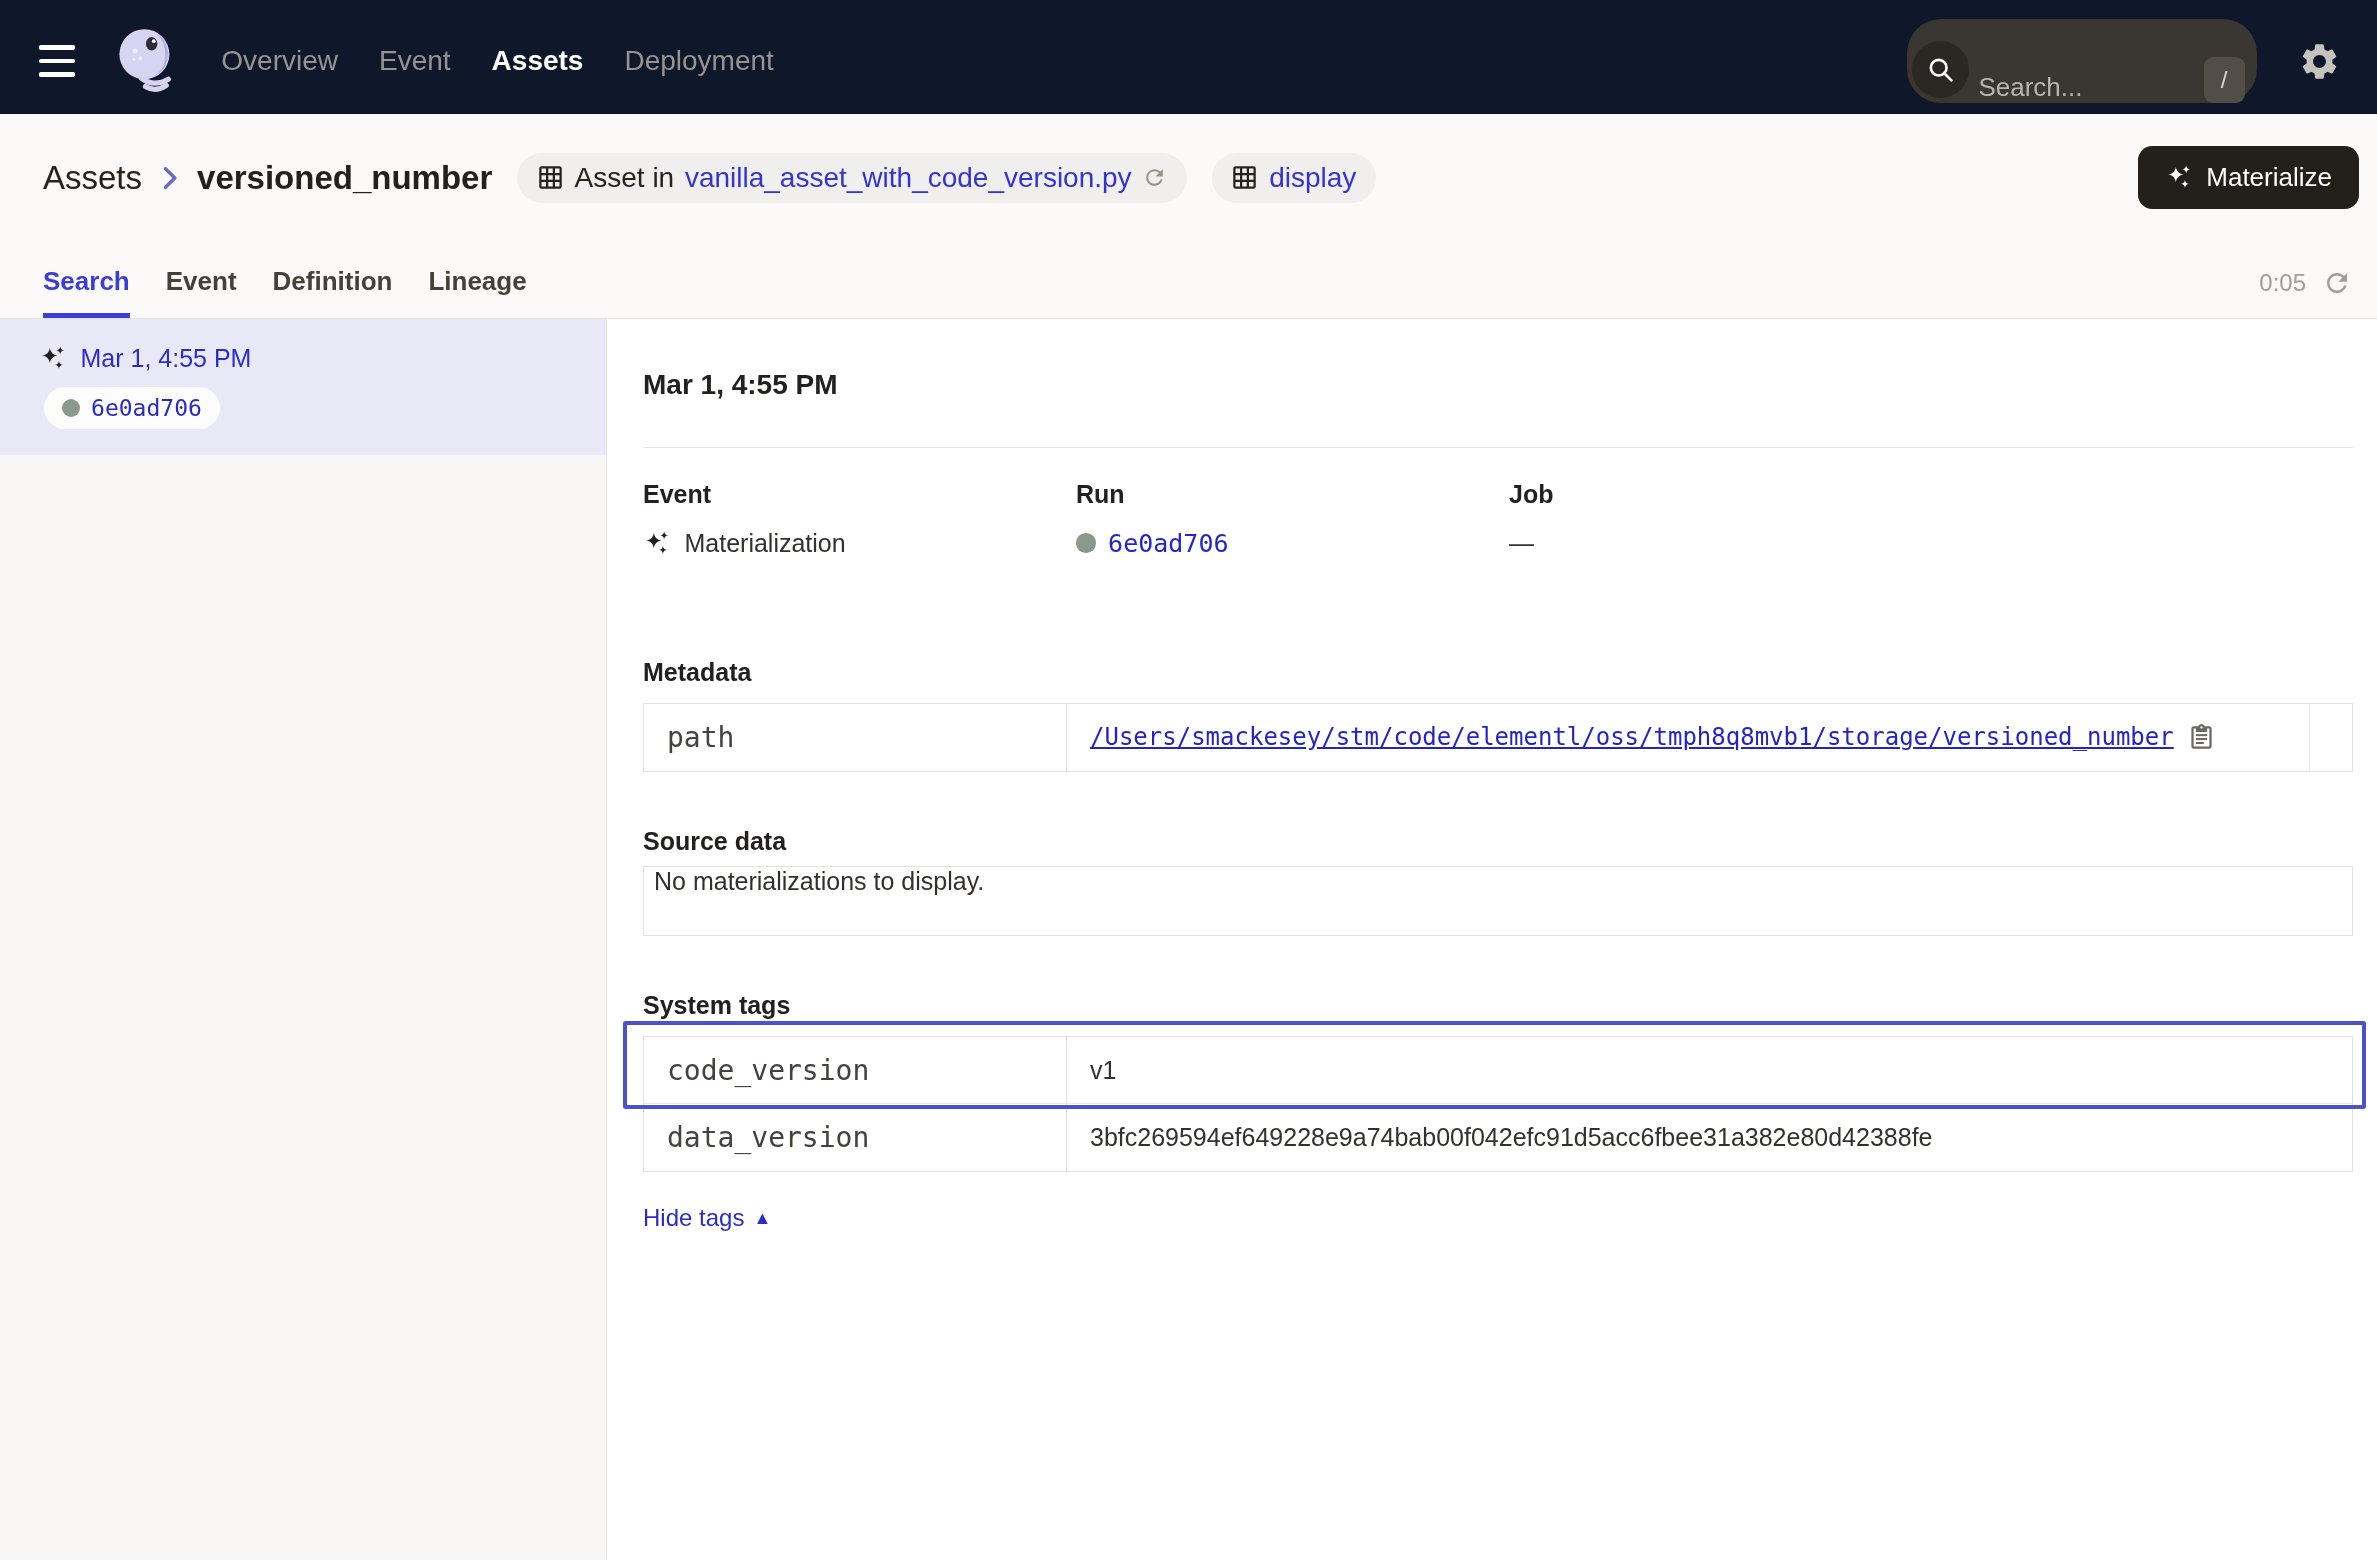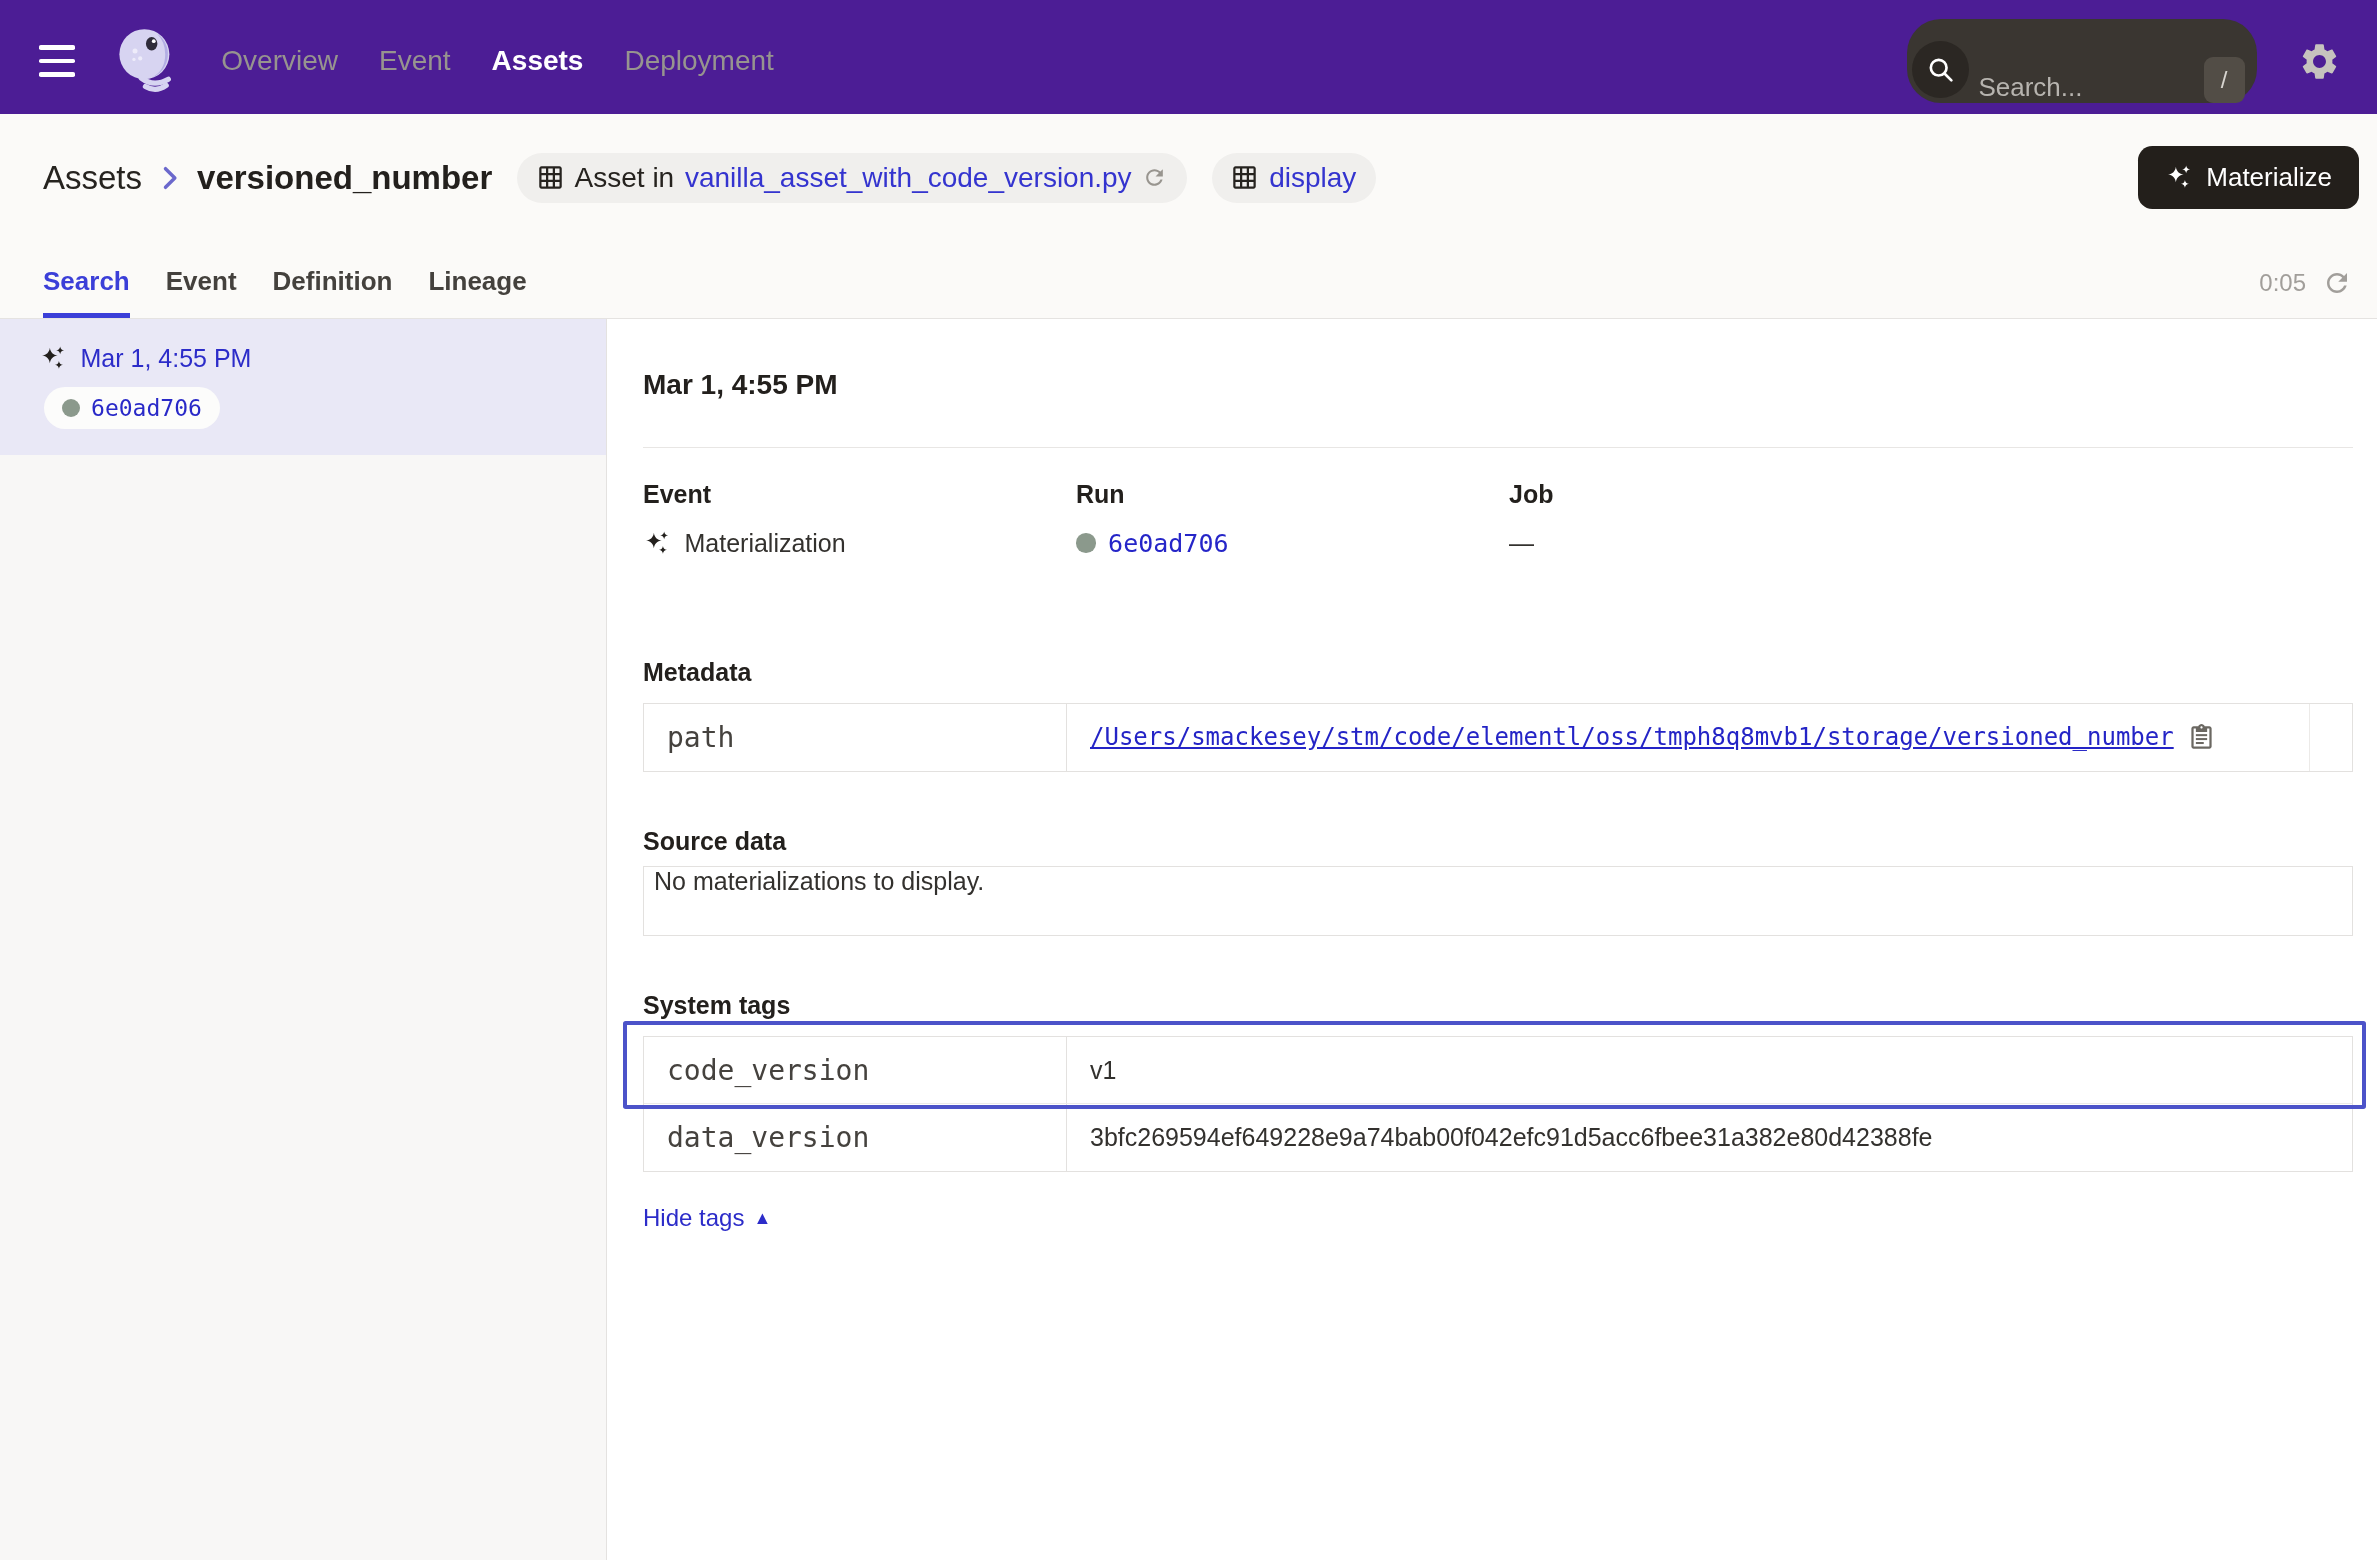--- a/index.html
+++ b/index.html
@@ -1,21 +1,21 @@
 <!DOCTYPE html>
 <html style="font-size:14.3px"><head>
 <meta charset="utf-8">
 <style>
   * { margin:0; padding:0; box-sizing:border-box; }
   html,body { width:2377px; height:1561px; overflow:hidden; background:#ffffff;
               font-family:"Liberation Sans", sans-serif; color:#26231f; }
   .mono { font-family:"DejaVu Sans Mono", monospace; }
 
   
-  .topnav { height:114px; background:#4c1d95; display:flex; align-items:center; padding:8px 36px 0 39px; }
+  .topnav { height:114px; background:#0f172a; display:flex; align-items:center; padding:8px 36px 0 39px; }
   .hamburger { width:57px; height:57px; display:flex; flex-direction:column; justify-content:center; gap:9px; cursor:pointer; margin-right:14.3px; }
   .hamburger span { display:block; width:36px; height:4.5px; background:#ffffff; border-radius:1.8px; }
   .logo { width:75px; height:75px; margin-right:36px; }
   .nav-links { display:flex; align-items:center; gap:41px; }
   .nav-link { font-size:28px; color:#97948f; cursor:pointer; }
   .nav-link.active { color:#ffffff; font-weight:700; }
   .topnav-right { margin-left:auto; display:flex; align-items:center; gap:41px; }
   .searchbox { width:350px; height:84px; background:#3a3631; border-radius:34px; display:flex; align-items:flex-end; padding-right:12.5px; }
   .search-circle { width:57px; height:57px; border-radius:50%; background:#2b2723; margin:5.4px 9px 5.4px 5.4px; display:flex; align-items:center; justify-content:center; flex:none; }
   .searchbox input { flex:1; min-width:0; background:transparent; border:none; outline:none; color:#cfccc7; font-size:26px; font-family:"Liberation Sans", sans-serif; }

